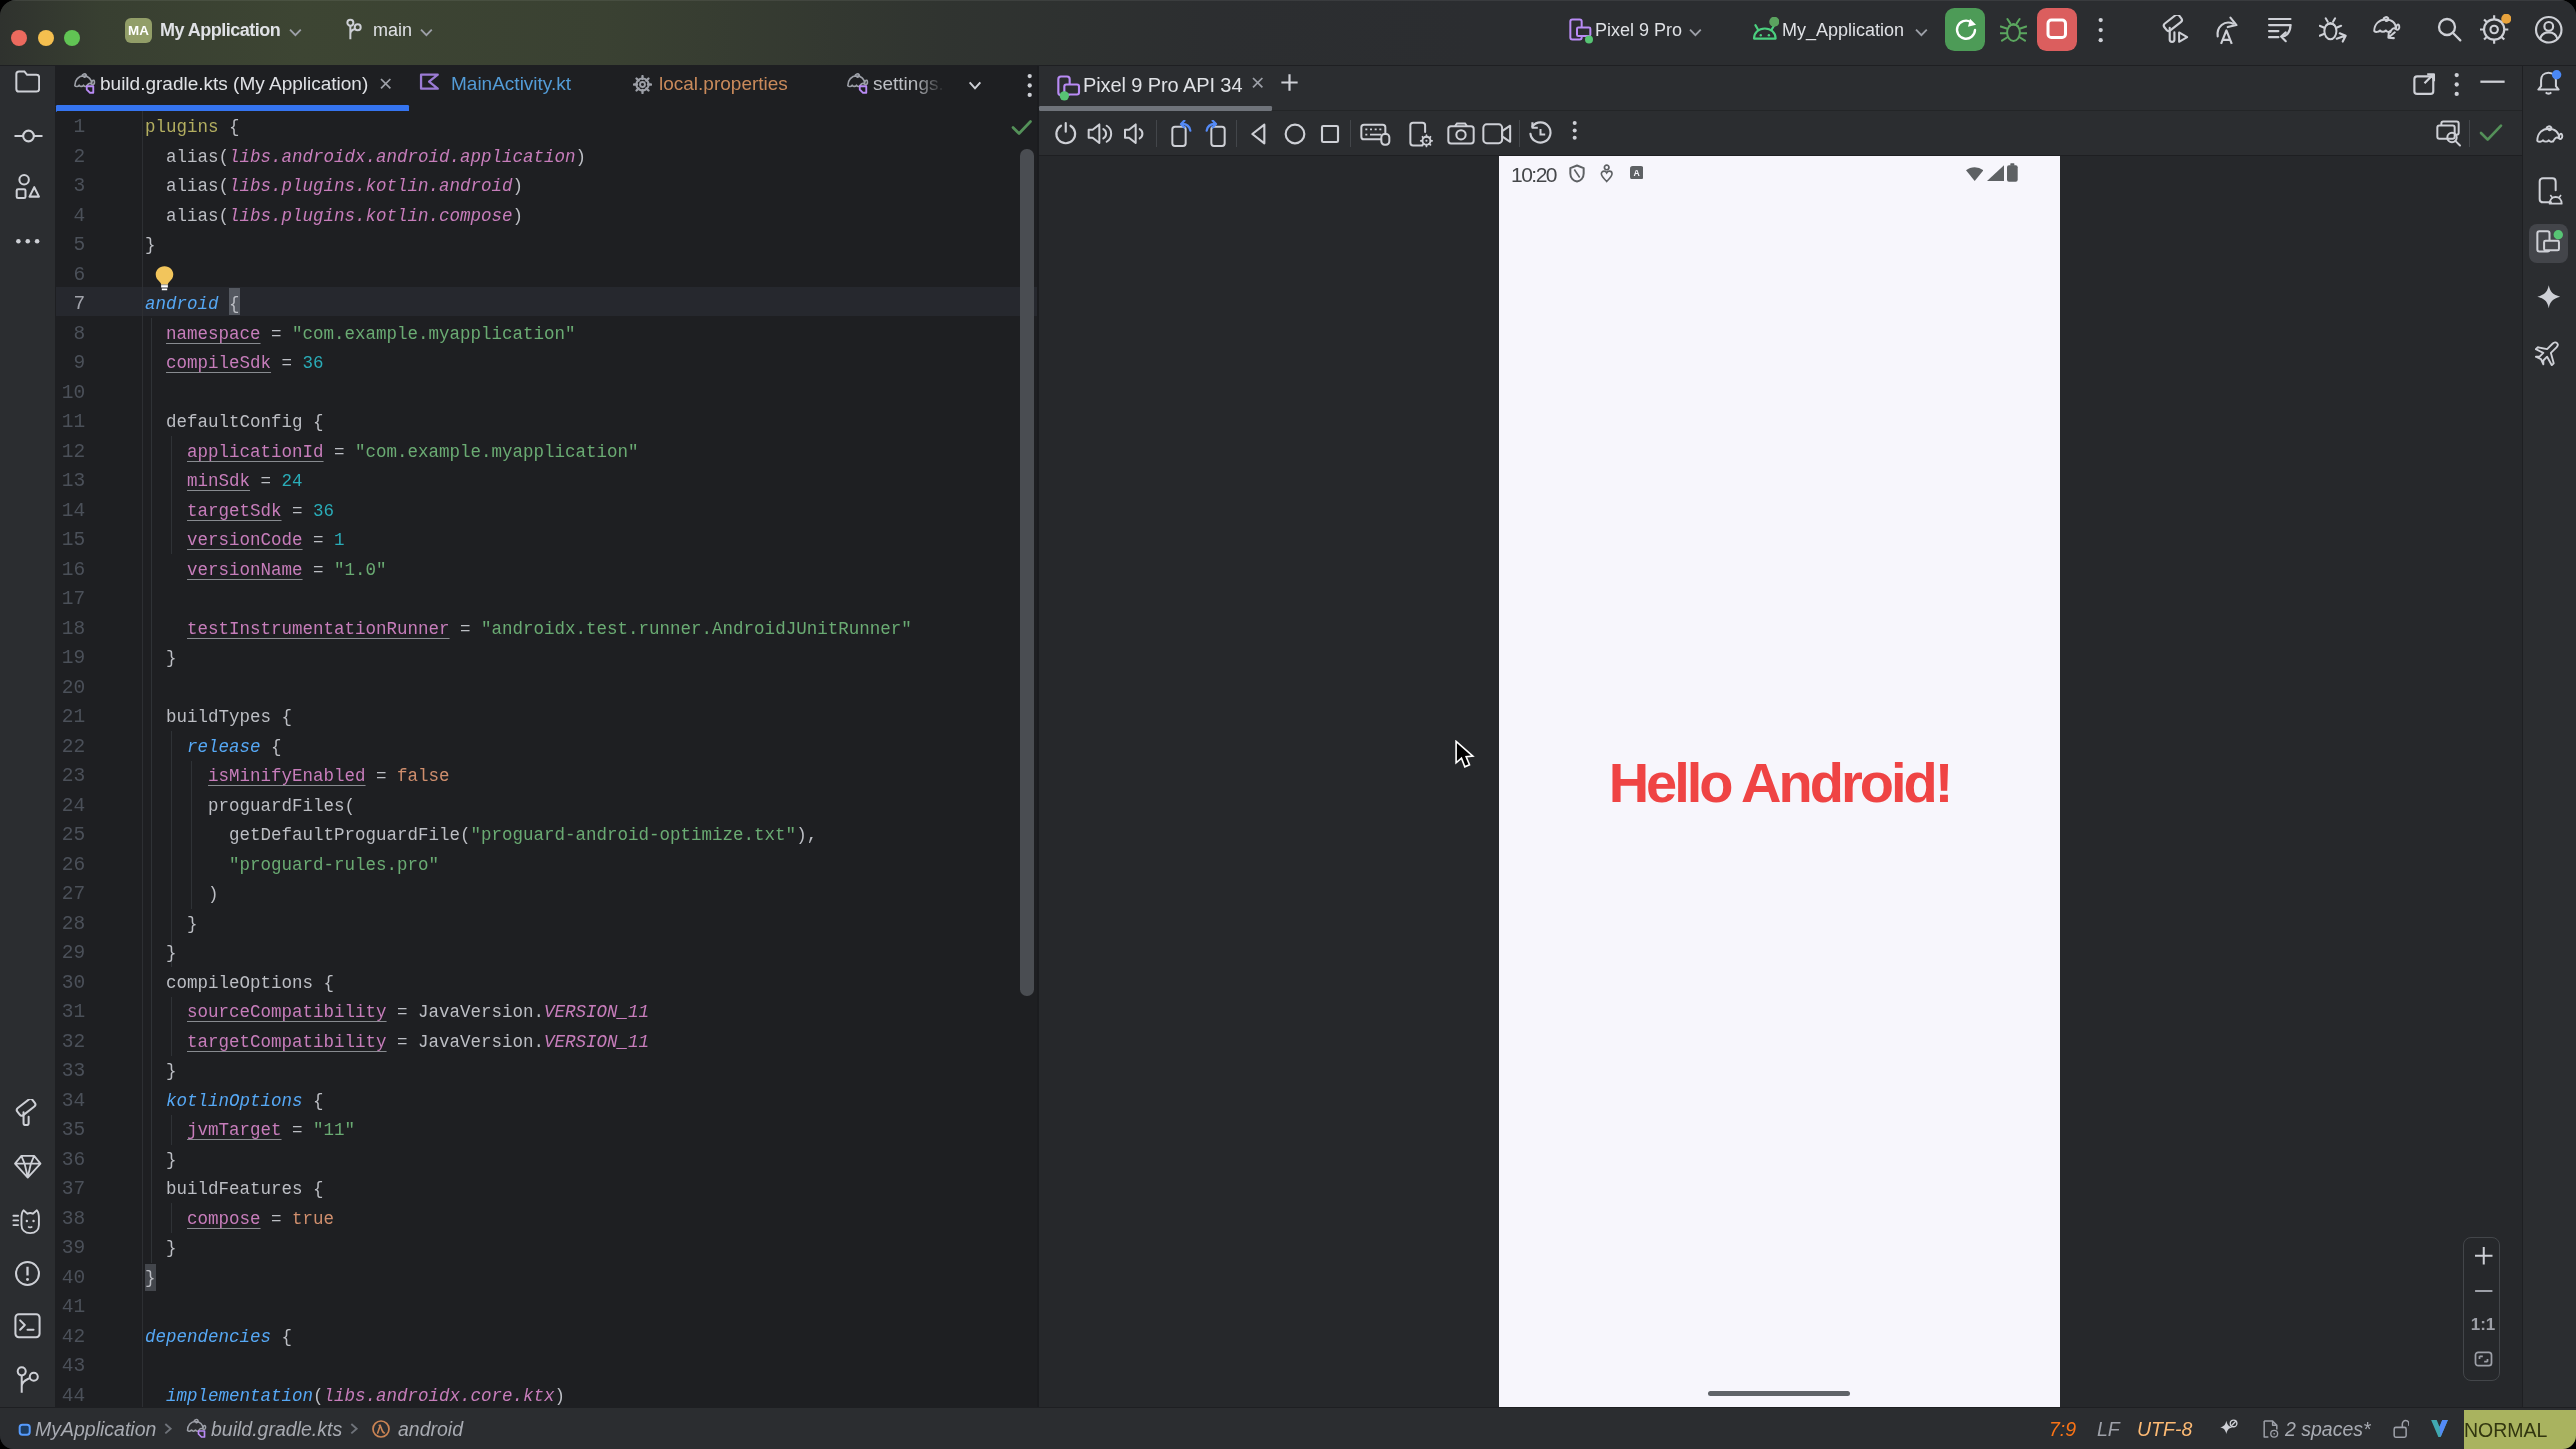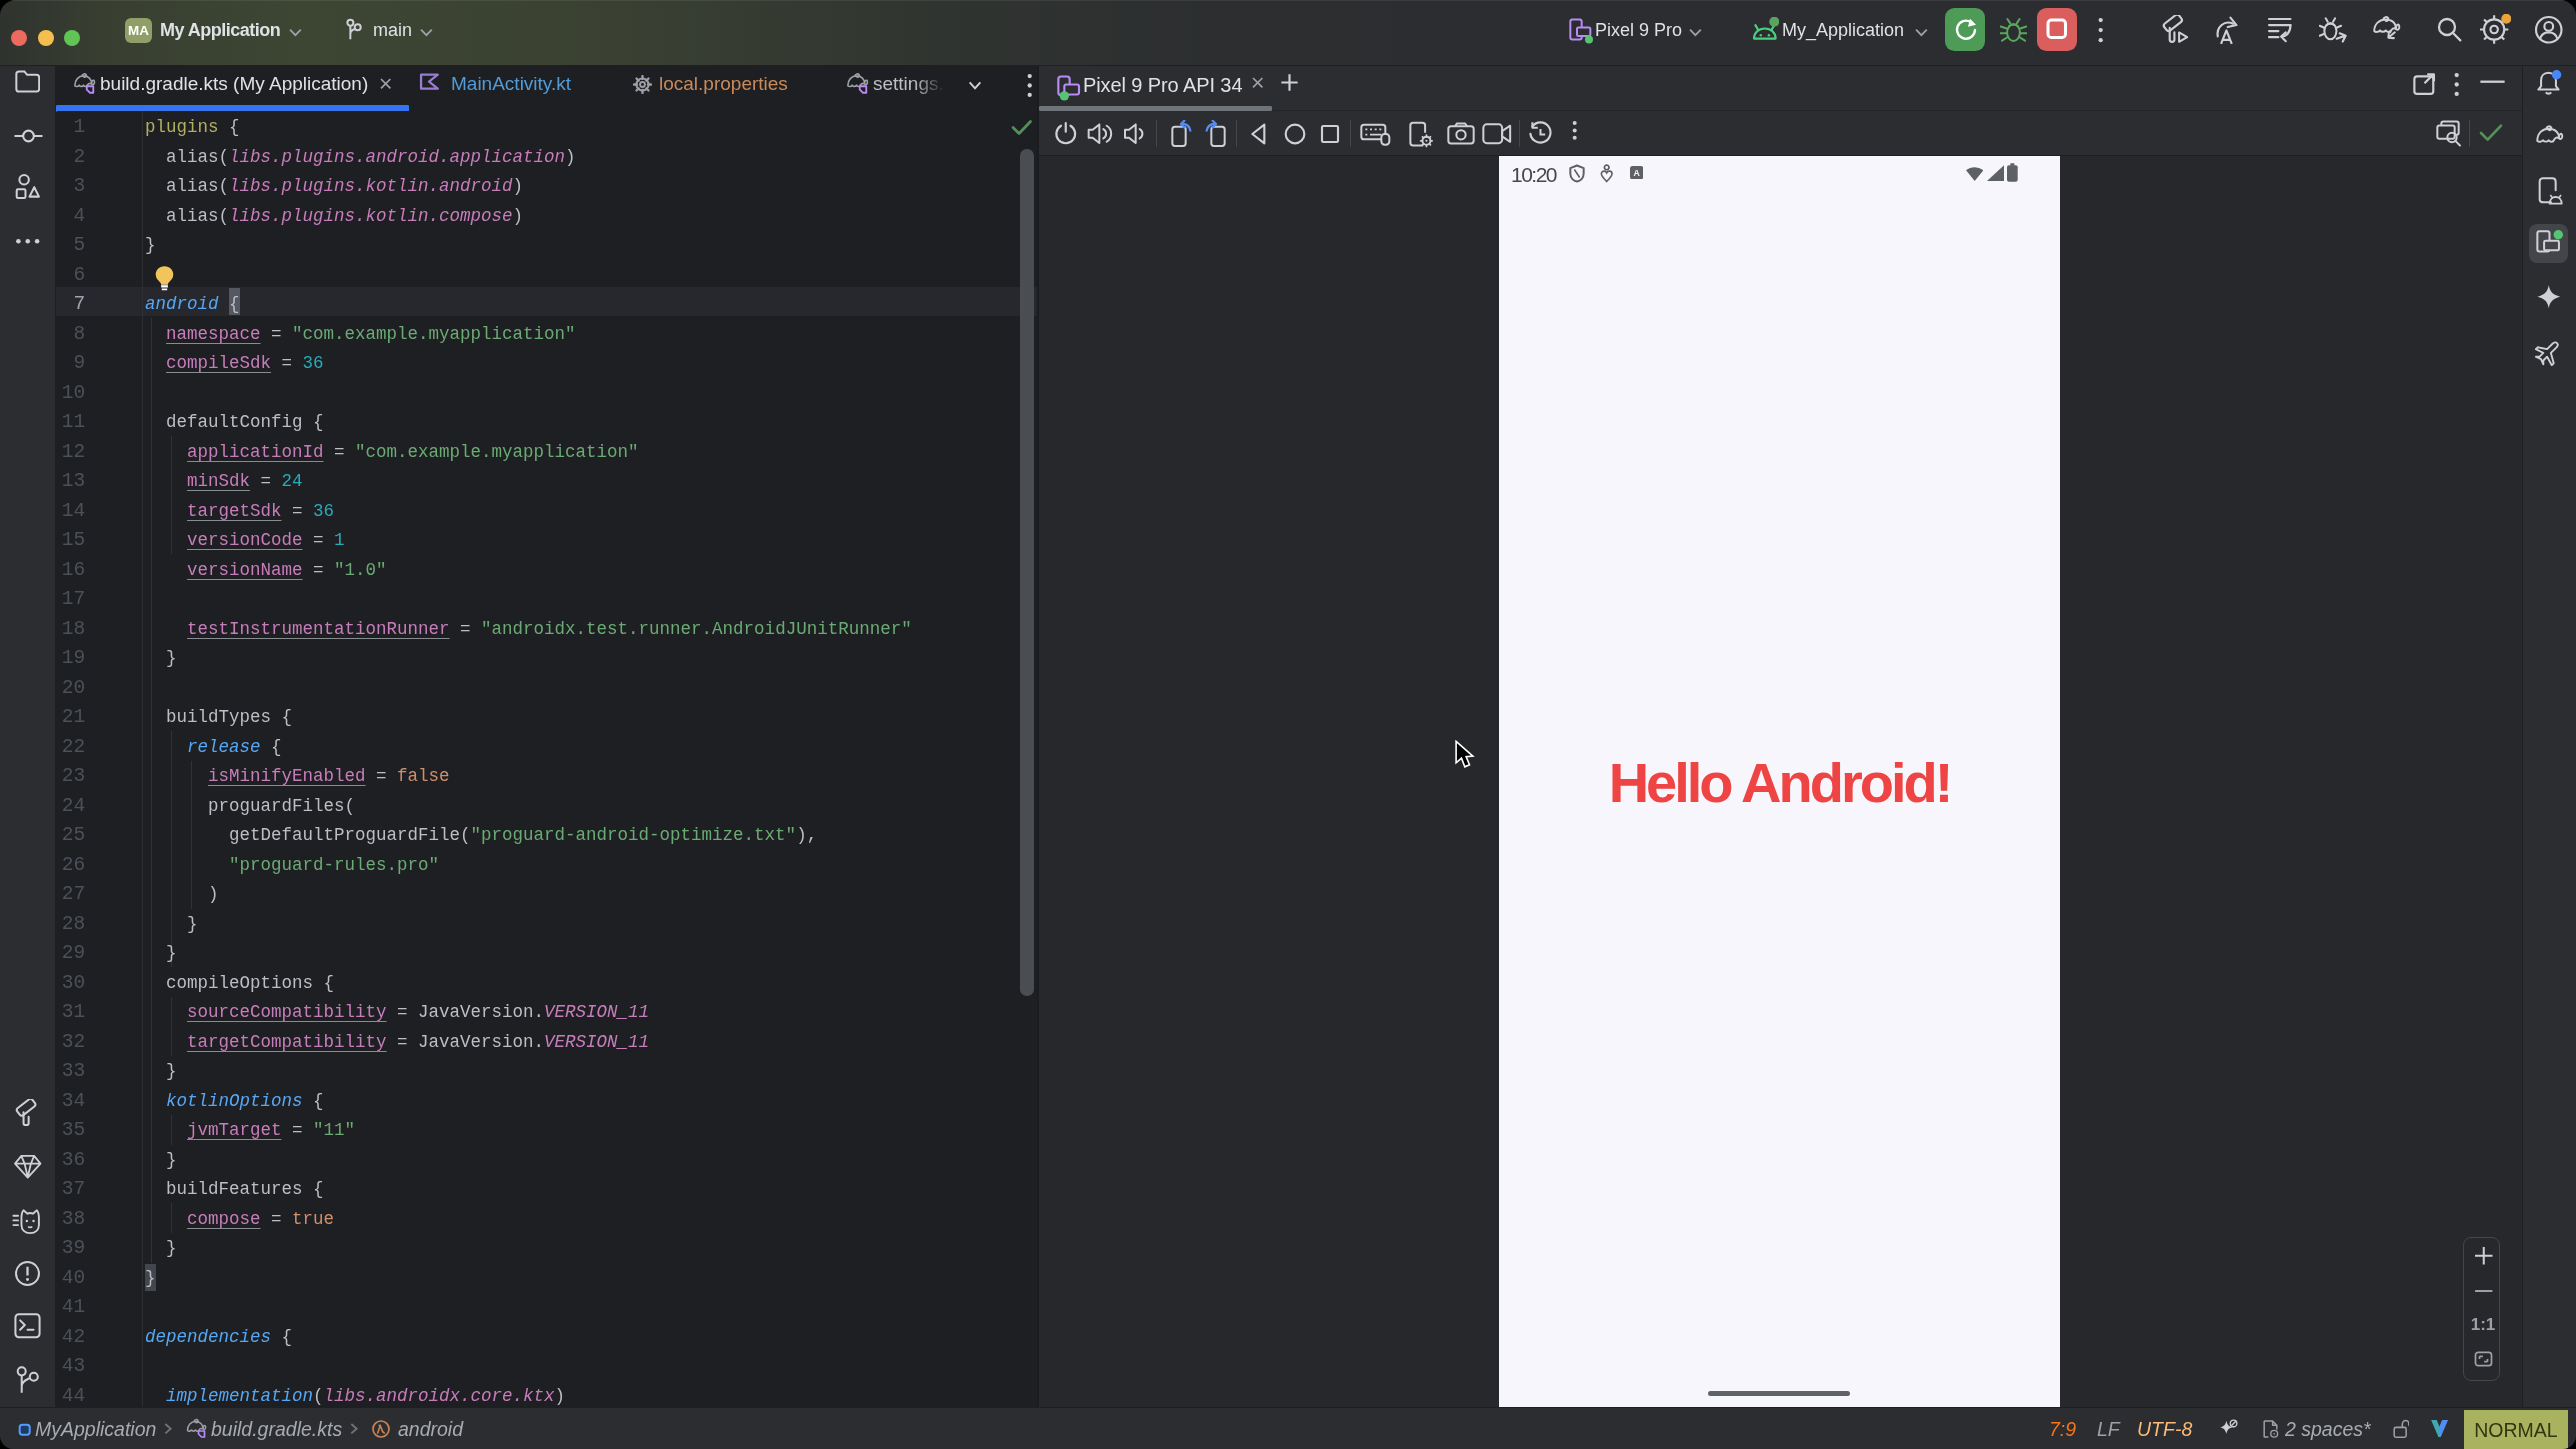--- a/index.html
+++ b/index.html
@@ -57,21 +57,21 @@
 .sep { position:absolute; width:1.3px; height:27px; background:#43464a; top:8.7px; }
 
 
 #phone { position:absolute; left:460px; top:90px; width:561px; height:1251px; background:#f7f6fc; }
 #hello { position:absolute; left:0; top:594px; width:561px; text-align:center; color:#ef4444; font-size:56px; font-weight:700; letter-spacing:-3px; }
 #navpill { position:absolute; left:209px; top:1235px; width:142px; height:4.7px; border-radius:2.7px; background:#5f6368; }
 
 
 #statusbar { position:absolute; left:0; top:1407px; width:2576px; height:42px; background:#2b2d30; border-top:1.3px solid #1e1f22; }
 .sbtxt { position:absolute; top:11.4px; color:#a8abb2; font-size:19.5px; line-height:20px;font-style:italic; }
-#normal { position:absolute; left:2464px; top:2px; width:104px; height:40px; background:#a9b35f; color:#32360f; font-size:19.5px; font-weight:500; text-align:center; line-height:40px; }
+#normal { position:absolute; left:2464px; top:2px; width:112px; height:40px; background:#a9b35f; color:#32360f; font-size:19.5px; font-weight:500; text-align:left; line-height:40px; }
 
 
 #zoombox { position:absolute; left:1424px; top:1171px; width:37px; height:144px; border:1.3px solid #43464a; border-radius:8px; }
 </style>
 </head>
 <body>
 <div id="win">
   <div id="titlebar">
     <div class="tl" style="left:11.4px;background:#ec6a5e"></div>
     <div class="tl" style="left:38px;background:#f4bf4f"></div>
@@ -270,21 +270,21 @@
   <div class="iguide" style="left:151px;top:318px;height:945px"></div>
   <div class="iguide" style="left:171px;top:436px;height:118px"></div>
   <div class="iguide" style="left:171px;top:731px;height:236px"></div>
   <div class="iguide" style="left:191px;top:761px;height:148px"></div>
   <div class="iguide" style="left:171px;top:997px;height:59px"></div>
   <div class="iguide" style="left:171px;top:1115px;height:29.5px"></div>
   <div class="iguide" style="left:171px;top:1203px;height:29.5px"></div>
   <div id="cursorblk"></div>
   <div id="matchblk"></div>
   <div id="code"><span class="y">plugins</span> {
-  alias(<span class="pi">libs.plugins.android.application</span>)
+  alias(<span class="pi">libs.androidx.android.application</span>)
   alias(<span class="pi">libs.plugins.kotlin.android</span>)
   alias(<span class="pi">libs.plugins.kotlin.compose</span>)
 }
 
 <span class="b">android</span> {
   <span class="pu">namespace</span> = <span class="g">"com.example.myapplication"</span>
   <span class="pu">compileSdk</span> = <span class="n">36</span>
 
   defaultConfig {
     <span class="pu">applicationId</span> = <span class="g">"com.example.myapplication"</span>

